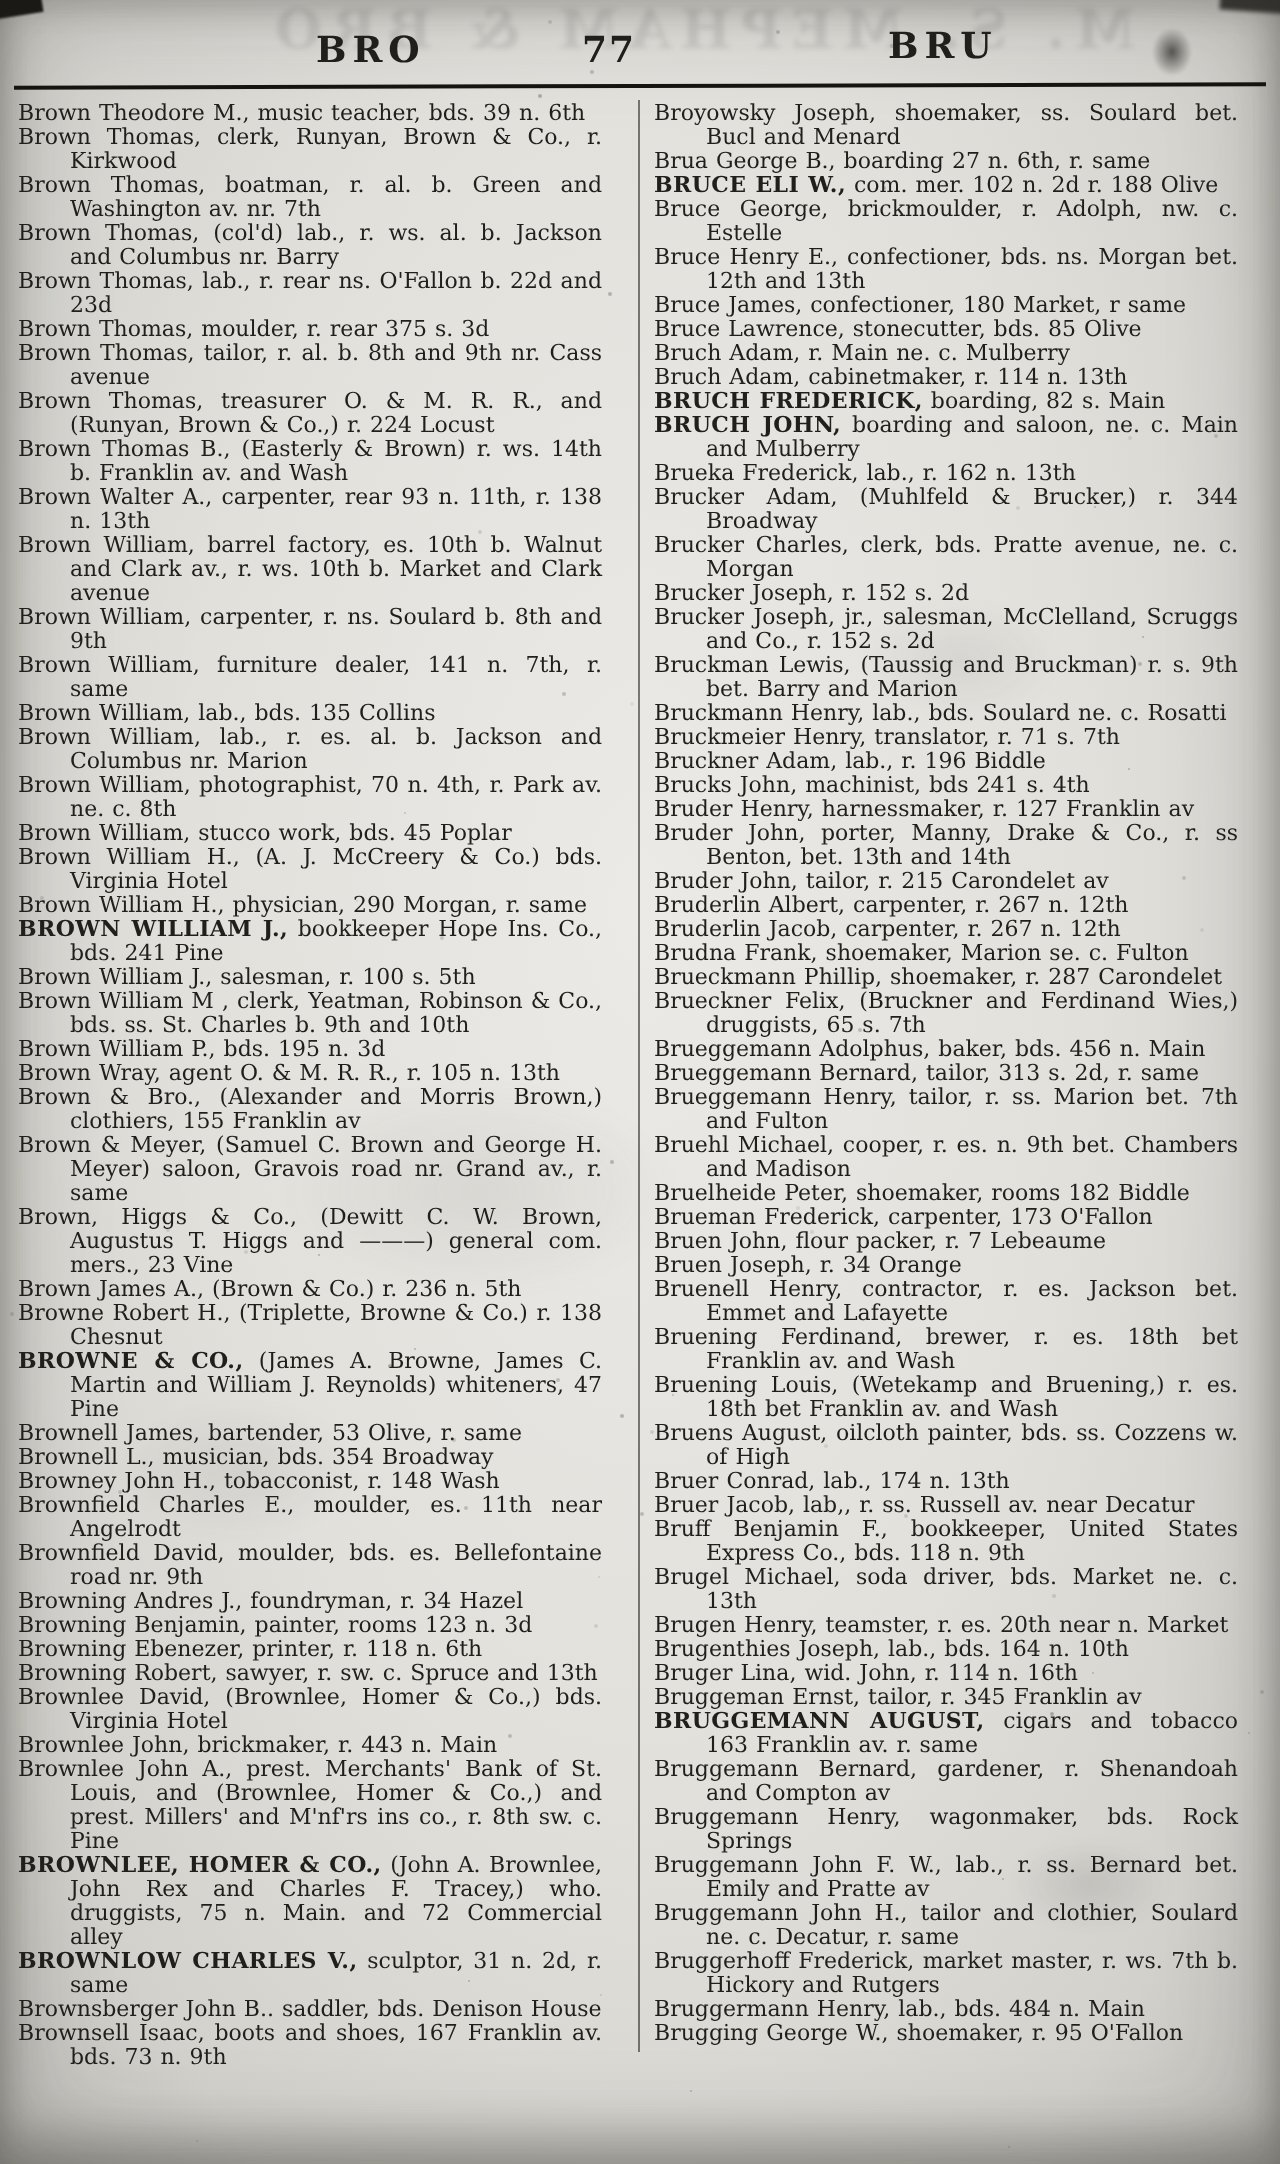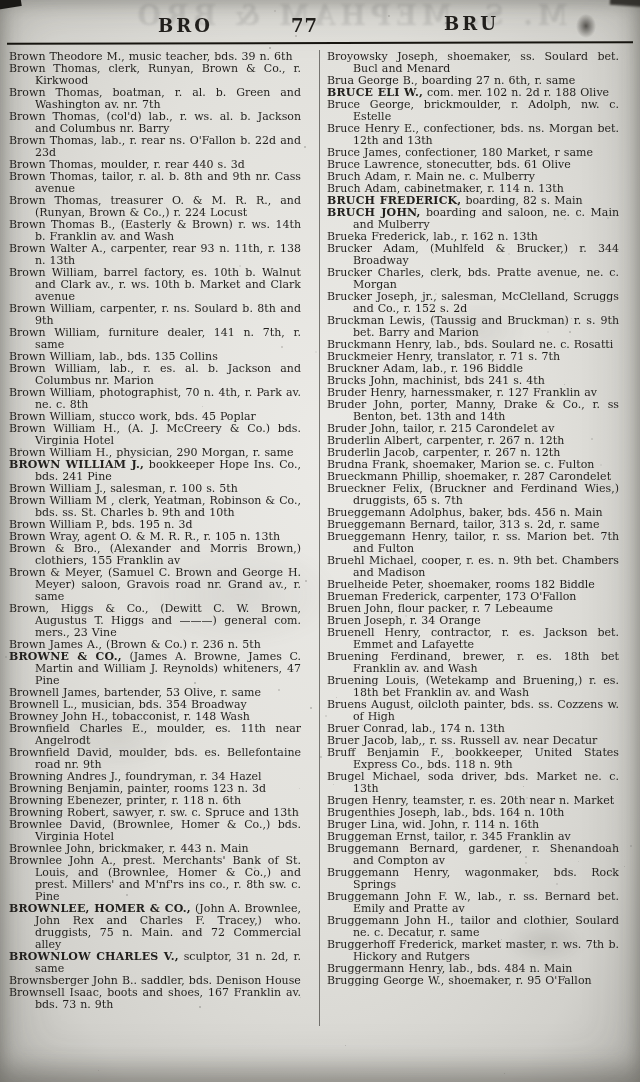--- a/index.html
+++ b/index.html
@@ -66,21 +66,21 @@
     <span class="hdr-word hdr-right">BRU</span>
   </header>
   <div class="hdr-rule"></div>
 
   <ul class="col" id="col-left">
       <li class="entry">Brown Theodore M., music teacher, bds. 39 n. 6th</li>
       <li class="entry">Brown Thomas, clerk, Runyan, Brown &amp; Co., r. Kirkwood</li>
       <li class="entry">Brown Thomas, boatman, r. al. b. Green and Washington av. nr. 7th</li>
       <li class="entry">Brown Thomas, (col'd) lab., r. ws. al. b. Jackson and Columbus nr. Barry</li>
       <li class="entry">Brown Thomas, lab., r. rear ns. O'Fallon b. 22d and 23d</li>
-      <li class="entry">Brown Thomas, moulder, r. rear 440 s. 3d</li>
+      <li class="entry">Brown Thomas, moulder, r. rear 375 s. 3d</li>
       <li class="entry">Brown Thomas, tailor, r. al. b. 8th and 9th nr. Cass avenue</li>
       <li class="entry">Brown Thomas, treasurer O. &amp; M. R. R., and (Runyan, Brown &amp; Co.,) r. 224 Locust</li>
       <li class="entry">Brown Thomas B., (Easterly &amp; Brown) r. ws. 14th b. Franklin av. and Wash</li>
       <li class="entry">Brown Walter A., carpenter, rear 93 n. 11th, r. 138 n. 13th</li>
       <li class="entry">Brown William, barrel factory, es. 10th b. Walnut and Clark av., r. ws. 10th b. Market and Clark avenue</li>
       <li class="entry">Brown William, carpenter, r. ns. Soulard b. 8th and 9th</li>
       <li class="entry">Brown William, furniture dealer, 141 n. 7th, r. same</li>
       <li class="entry">Brown William, lab., bds. 135 Collins</li>
       <li class="entry">Brown William, lab., r. es. al. b. Jackson and Columbus nr. Marion</li>
       <li class="entry">Brown William, photographist, 70 n. 4th, r. Park av. ne. c. 8th</li>
@@ -89,20 +89,21 @@
       <li class="entry">Brown William H., physician, 290 Morgan, r. same</li>
       <li class="entry"><span class="lead">BROWN WILLIAM J.,</span> bookkeeper Hope Ins. Co., bds. 241 Pine</li>
       <li class="entry">Brown William J., salesman, r. 100 s. 5th</li>
       <li class="entry">Brown William M , clerk, Yeatman, Robinson &amp; Co., bds. ss. St. Charles b. 9th and 10th</li>
       <li class="entry">Brown William P., bds. 195 n. 3d</li>
       <li class="entry">Brown Wray, agent O. &amp; M. R. R., r. 105 n. 13th</li>
       <li class="entry">Brown &amp; Bro., (Alexander and Morris Brown,) clothiers, 155 Franklin av</li>
       <li class="entry">Brown &amp; Meyer, (Samuel C. Brown and George H. Meyer) saloon, Gravois road nr. Grand av., r. same</li>
       <li class="entry">Brown, Higgs &amp; Co., (Dewitt C. W. Brown, Augustus T. Higgs and ———) general com. mers., 23 Vine</li>
       <li class="entry">Brown James A., (Brown &amp; Co.) r. 236 n. 5th</li>
+      <li class="entry">Browne Robert H., (Triplette, Browne &amp; Co.) r. 138 Chesnut</li>
       <li class="entry"><span class="lead">BROWNE &amp; CO.,</span> (James A. Browne, James C. Martin and William J. Reynolds) whiteners, 47 Pine</li>
       <li class="entry">Brownell James, bartender, 53 Olive, r. same</li>
       <li class="entry">Brownell L., musician, bds. 354 Broadway</li>
       <li class="entry">Browney John H., tobacconist, r. 148 Wash</li>
       <li class="entry">Brownfield Charles E., moulder, es. 11th near Angelrodt</li>
       <li class="entry">Brownfield David, moulder, bds. es. Bellefontaine road nr. 9th</li>
       <li class="entry">Browning Andres J., foundryman, r. 34 Hazel</li>
       <li class="entry">Browning Benjamin, painter, rooms 123 n. 3d</li>
       <li class="entry">Browning Ebenezer, printer, r. 118 n. 6th</li>
       <li class="entry">Browning Robert, sawyer, r. sw. c. Spruce and 13th</li>
@@ -115,28 +116,29 @@
       <li class="entry">Brownsell Isaac, boots and shoes, 167 Franklin av. bds. 73 n. 9th</li>
     </ul>
   <div class="col-divider"></div>
   <ul class="col" id="col-right">
       <li class="entry">Broyowsky Joseph, shoemaker, ss. Soulard bet. Bucl and Menard</li>
       <li class="entry">Brua George B., boarding 27 n. 6th, r. same</li>
       <li class="entry"><span class="lead">BRUCE ELI W.,</span> com. mer. 102 n. 2d r. 188 Olive</li>
       <li class="entry">Bruce George, brickmoulder, r. Adolph, nw. c. Estelle</li>
       <li class="entry">Bruce Henry E., confectioner, bds. ns. Morgan bet. 12th and 13th</li>
       <li class="entry">Bruce James, confectioner, 180 Market, r same</li>
-      <li class="entry">Bruce Lawrence, stonecutter, bds. 61 Olive</li>
+      <li class="entry">Bruce Lawrence, stonecutter, bds. 85 Olive</li>
       <li class="entry">Bruch Adam, r. Main ne. c. Mulberry</li>
       <li class="entry">Bruch Adam, cabinetmaker, r. 114 n. 13th</li>
       <li class="entry"><span class="lead">BRUCH FREDERICK,</span> boarding, 82 s. Main</li>
       <li class="entry"><span class="lead">BRUCH JOHN,</span> boarding and saloon, ne. c. Main and Mulberry</li>
       <li class="entry">Brueka Frederick, lab., r. 162 n. 13th</li>
       <li class="entry">Brucker Adam, (Muhlfeld &amp; Brucker,) r. 344 Broadway</li>
       <li class="entry">Brucker Charles, clerk, bds. Pratte avenue, ne. c. Morgan</li>
+      <li class="entry">Brucker Joseph, r. 152 s. 2d</li>
       <li class="entry">Brucker Joseph, jr., salesman, McClelland, Scruggs and Co., r. 152 s. 2d</li>
       <li class="entry">Bruckman Lewis, (Taussig and Bruckman) r. s. 9th bet. Barry and Marion</li>
       <li class="entry">Bruckmann Henry, lab., bds. Soulard ne. c. Rosatti</li>
       <li class="entry">Bruckmeier Henry, translator, r. 71 s. 7th</li>
       <li class="entry">Bruckner Adam, lab., r. 196 Biddle</li>
       <li class="entry">Brucks John, machinist, bds 241 s. 4th</li>
       <li class="entry">Bruder Henry, harnessmaker, r. 127 Franklin av</li>
       <li class="entry">Bruder John, porter, Manny, Drake &amp; Co., r. ss Benton, bet. 13th and 14th</li>
       <li class="entry">Bruder John, tailor, r. 215 Carondelet av</li>
       <li class="entry">Bruderlin Albert, carpenter, r. 267 n. 12th</li>
@@ -157,20 +159,21 @@
       <li class="entry">Bruening Louis, (Wetekamp and Bruening,) r. es. 18th bet Franklin av. and Wash</li>
       <li class="entry">Bruens August, oilcloth painter, bds. ss. Cozzens w. of High</li>
       <li class="entry">Bruer Conrad, lab., 174 n. 13th</li>
       <li class="entry">Bruer Jacob, lab,, r. ss. Russell av. near Decatur</li>
       <li class="entry">Bruff Benjamin F., bookkeeper, United States Express Co., bds. 118 n. 9th</li>
       <li class="entry">Brugel Michael, soda driver, bds. Market ne. c. 13th</li>
       <li class="entry">Brugen Henry, teamster, r. es. 20th near n. Market</li>
       <li class="entry">Brugenthies Joseph, lab., bds. 164 n. 10th</li>
       <li class="entry">Bruger Lina, wid. John, r. 114 n. 16th</li>
       <li class="entry">Bruggeman Ernst, tailor, r. 345 Franklin av</li>
+      <li class="entry"><span class="lead">BRUGGEMANN AUGUST,</span> cigars and tobacco 163 Franklin av. r. same</li>
       <li class="entry">Bruggemann Bernard, gardener, r. Shenandoah and Compton av</li>
       <li class="entry">Bruggemann Henry, wagonmaker, bds. Rock Springs</li>
       <li class="entry">Bruggemann John F. W., lab., r. ss. Bernard bet. Emily and Pratte av</li>
       <li class="entry">Bruggemann John H., tailor and clothier, Soulard ne. c. Decatur, r. same</li>
       <li class="entry">Bruggerhoff Frederick, market master, r. ws. 7th b. Hickory and Rutgers</li>
       <li class="entry">Bruggermann Henry, lab., bds. 484 n. Main</li>
       <li class="entry">Brugging George W., shoemaker, r. 95 O'Fallon</li>
     </ul>
 
 <div class="speck" style="width: 2px; height: 2px; left: 194px; top: 682px; opacity: 0.3;"></div>

